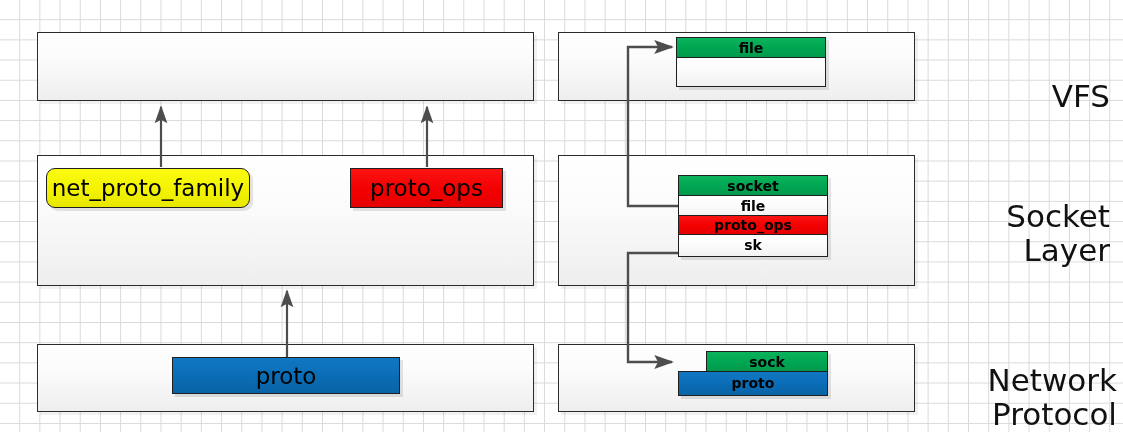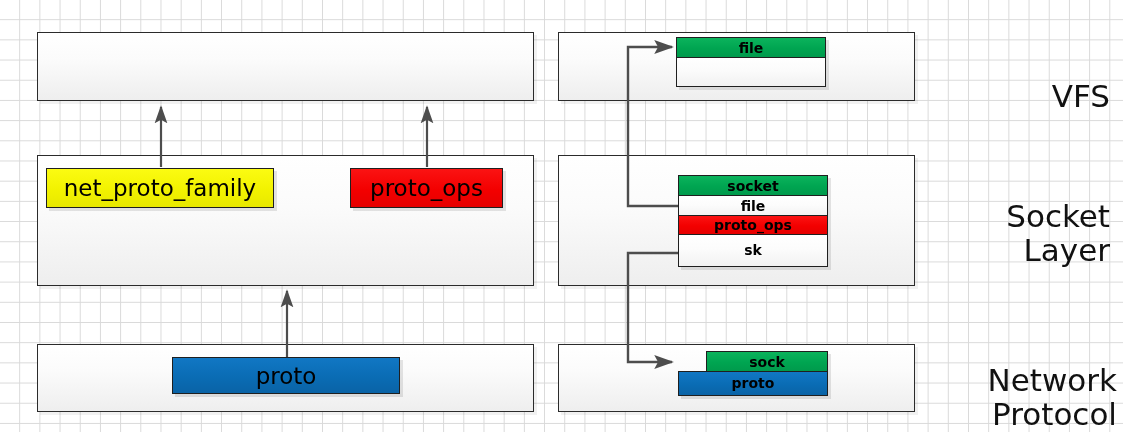--- a/index.html
+++ b/index.html
@@ -154,21 +154,21 @@
 
     <g>
       <path d="M678,206 L628,206 L628,47 L672,47" fill="none" stroke="#4d4d4d" stroke-width="2.4" stroke-linejoin="miter" marker-end="url(#ah)"></path>
     </g>
 
     <g>
       <path d="M678,253 L628,253 L628,362 L672,362" fill="none" stroke="#4d4d4d" stroke-width="2.4" stroke-linejoin="miter" marker-end="url(#ah)"></path>
     </g>
   </svg>
 
-  <div class="box box-yellow" style="left:46px; top:168px; width:228px; height:40px;">
+  <div class="box box-yellow" style="left:46px; top:168px; width:204px; height:40px;border-radius:9px;">
     <span>net_proto_family</span>
   </div>
 
   <div class="box box-red" style="left:350px; top:168px; width:153px; height:40px;">
     <span>proto_ops</span>
   </div>
 
   <div class="box box-blue" style="left:172px; top:357px; width:228px; height:37px;">
     <span>proto</span>
   </div>
@@ -185,21 +185,21 @@
   <div class="stack" style="left:678px; top:175px; width:150px;">
     <div class="srow srow-green" style="height:21px;">
       <span>socket</span>
     </div>
     <div class="srow srow-white" style="height:22px;">
       <span>file</span>
     </div>
     <div class="srow srow-red" style="height:20px;">
       <span>proto_ops</span>
     </div>
-    <div class="srow srow-white" style="height:33px;">
+    <div class="srow srow-white" style="height:23px;">
       <span>sk</span>
     </div>
   </div>
 
   <div class="stack" style="left:678px; top:351px; width:150px;">
     <div class="srow srow-green" style="height:21px;margin-left:28px;">
       <span>sock</span>
     </div>
     <div class="srow srow-blue" style="height:25px;">
       <span>proto</span>

